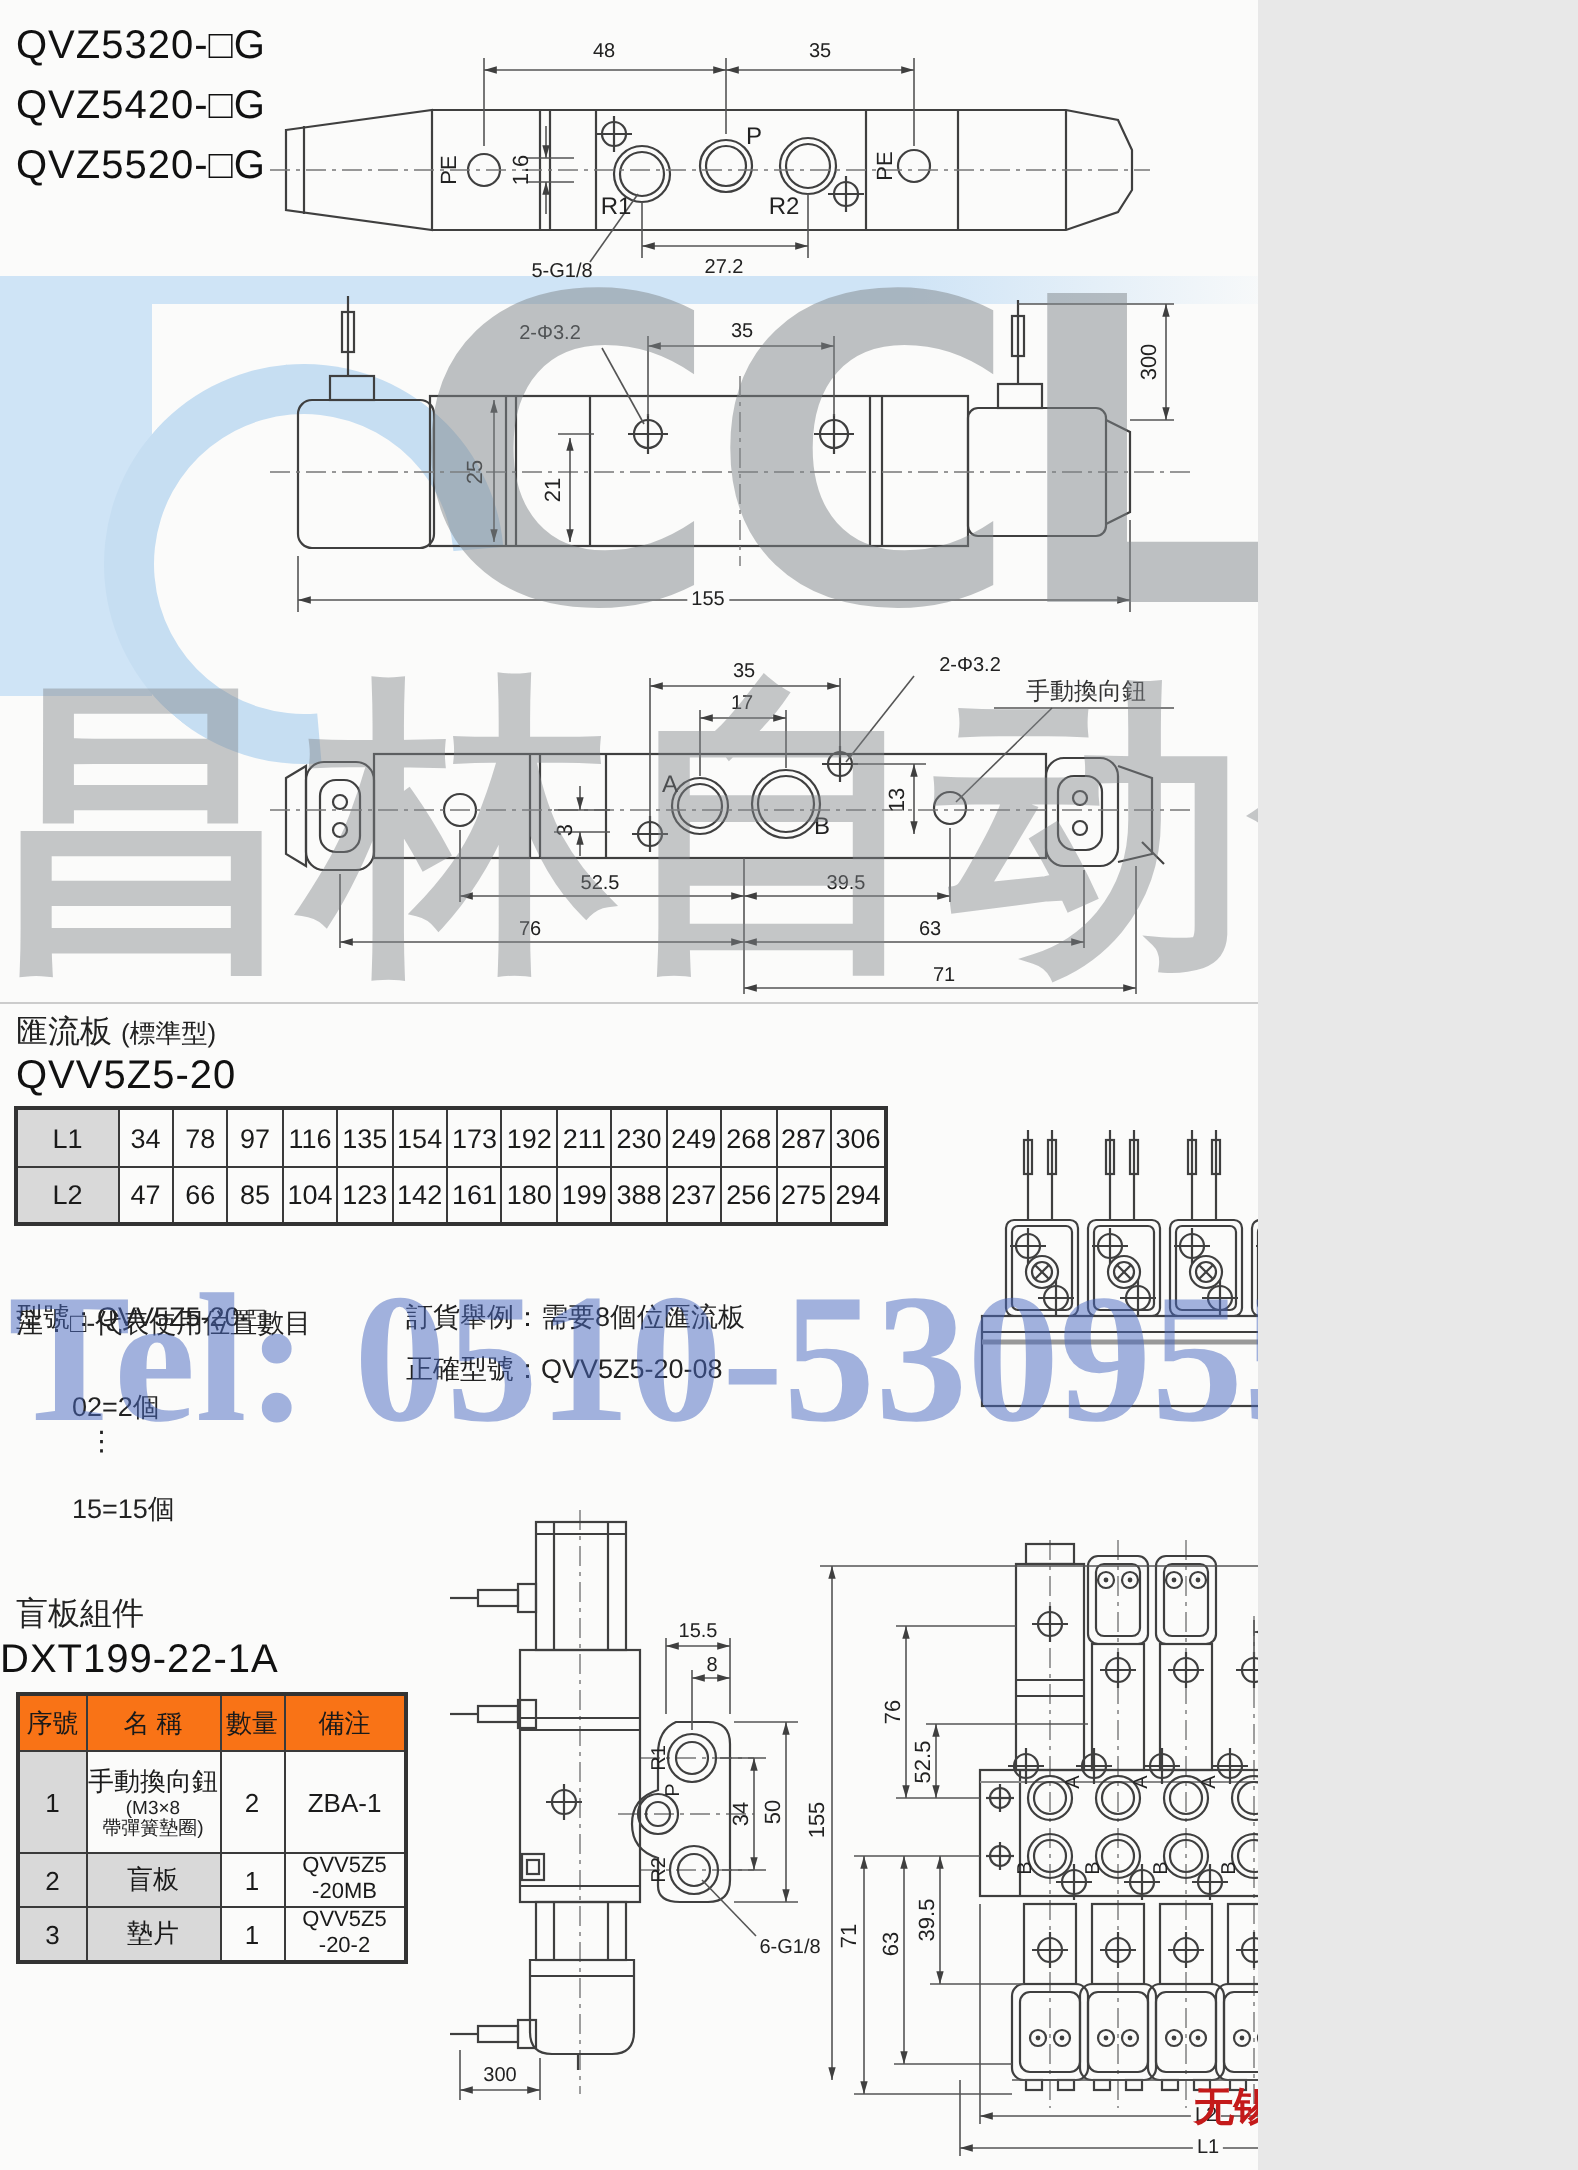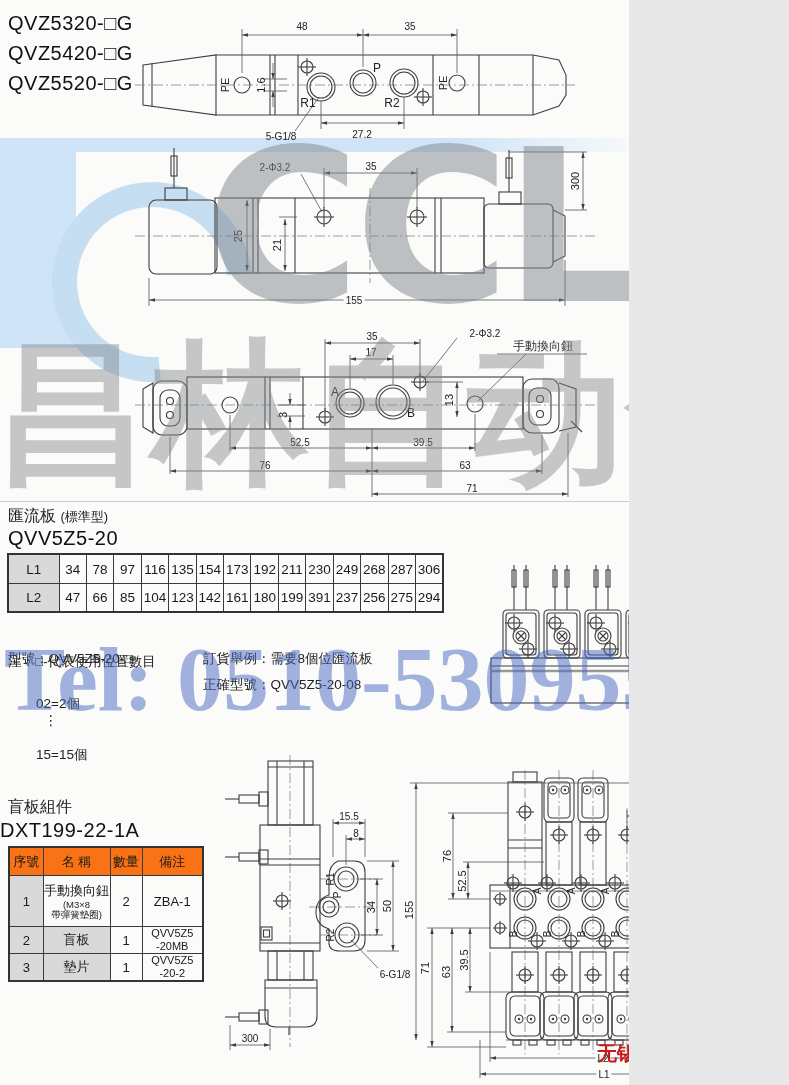--- a/index.html
+++ b/index.html
@@ -378,21 +378,21 @@
       <th class="rl">L2</th>
       <td>47</td>
       <td>66</td>
       <td>85</td>
       <td>104</td>
       <td>123</td>
       <td>142</td>
       <td>161</td>
       <td>180</td>
       <td>199</td>
-      <td>391</td>
+      <td>388</td>
       <td>237</td>
       <td>256</td>
       <td>275</td>
       <td>294</td>
     </tr>
   </tbody>
     </table>
 
   <div class="note" style="left:8px;top:650px">型號：QVV5Z5-20-□</div>
   <div class="note" style="left:8px;top:653px">注：□-代表使用位置數目</div>

